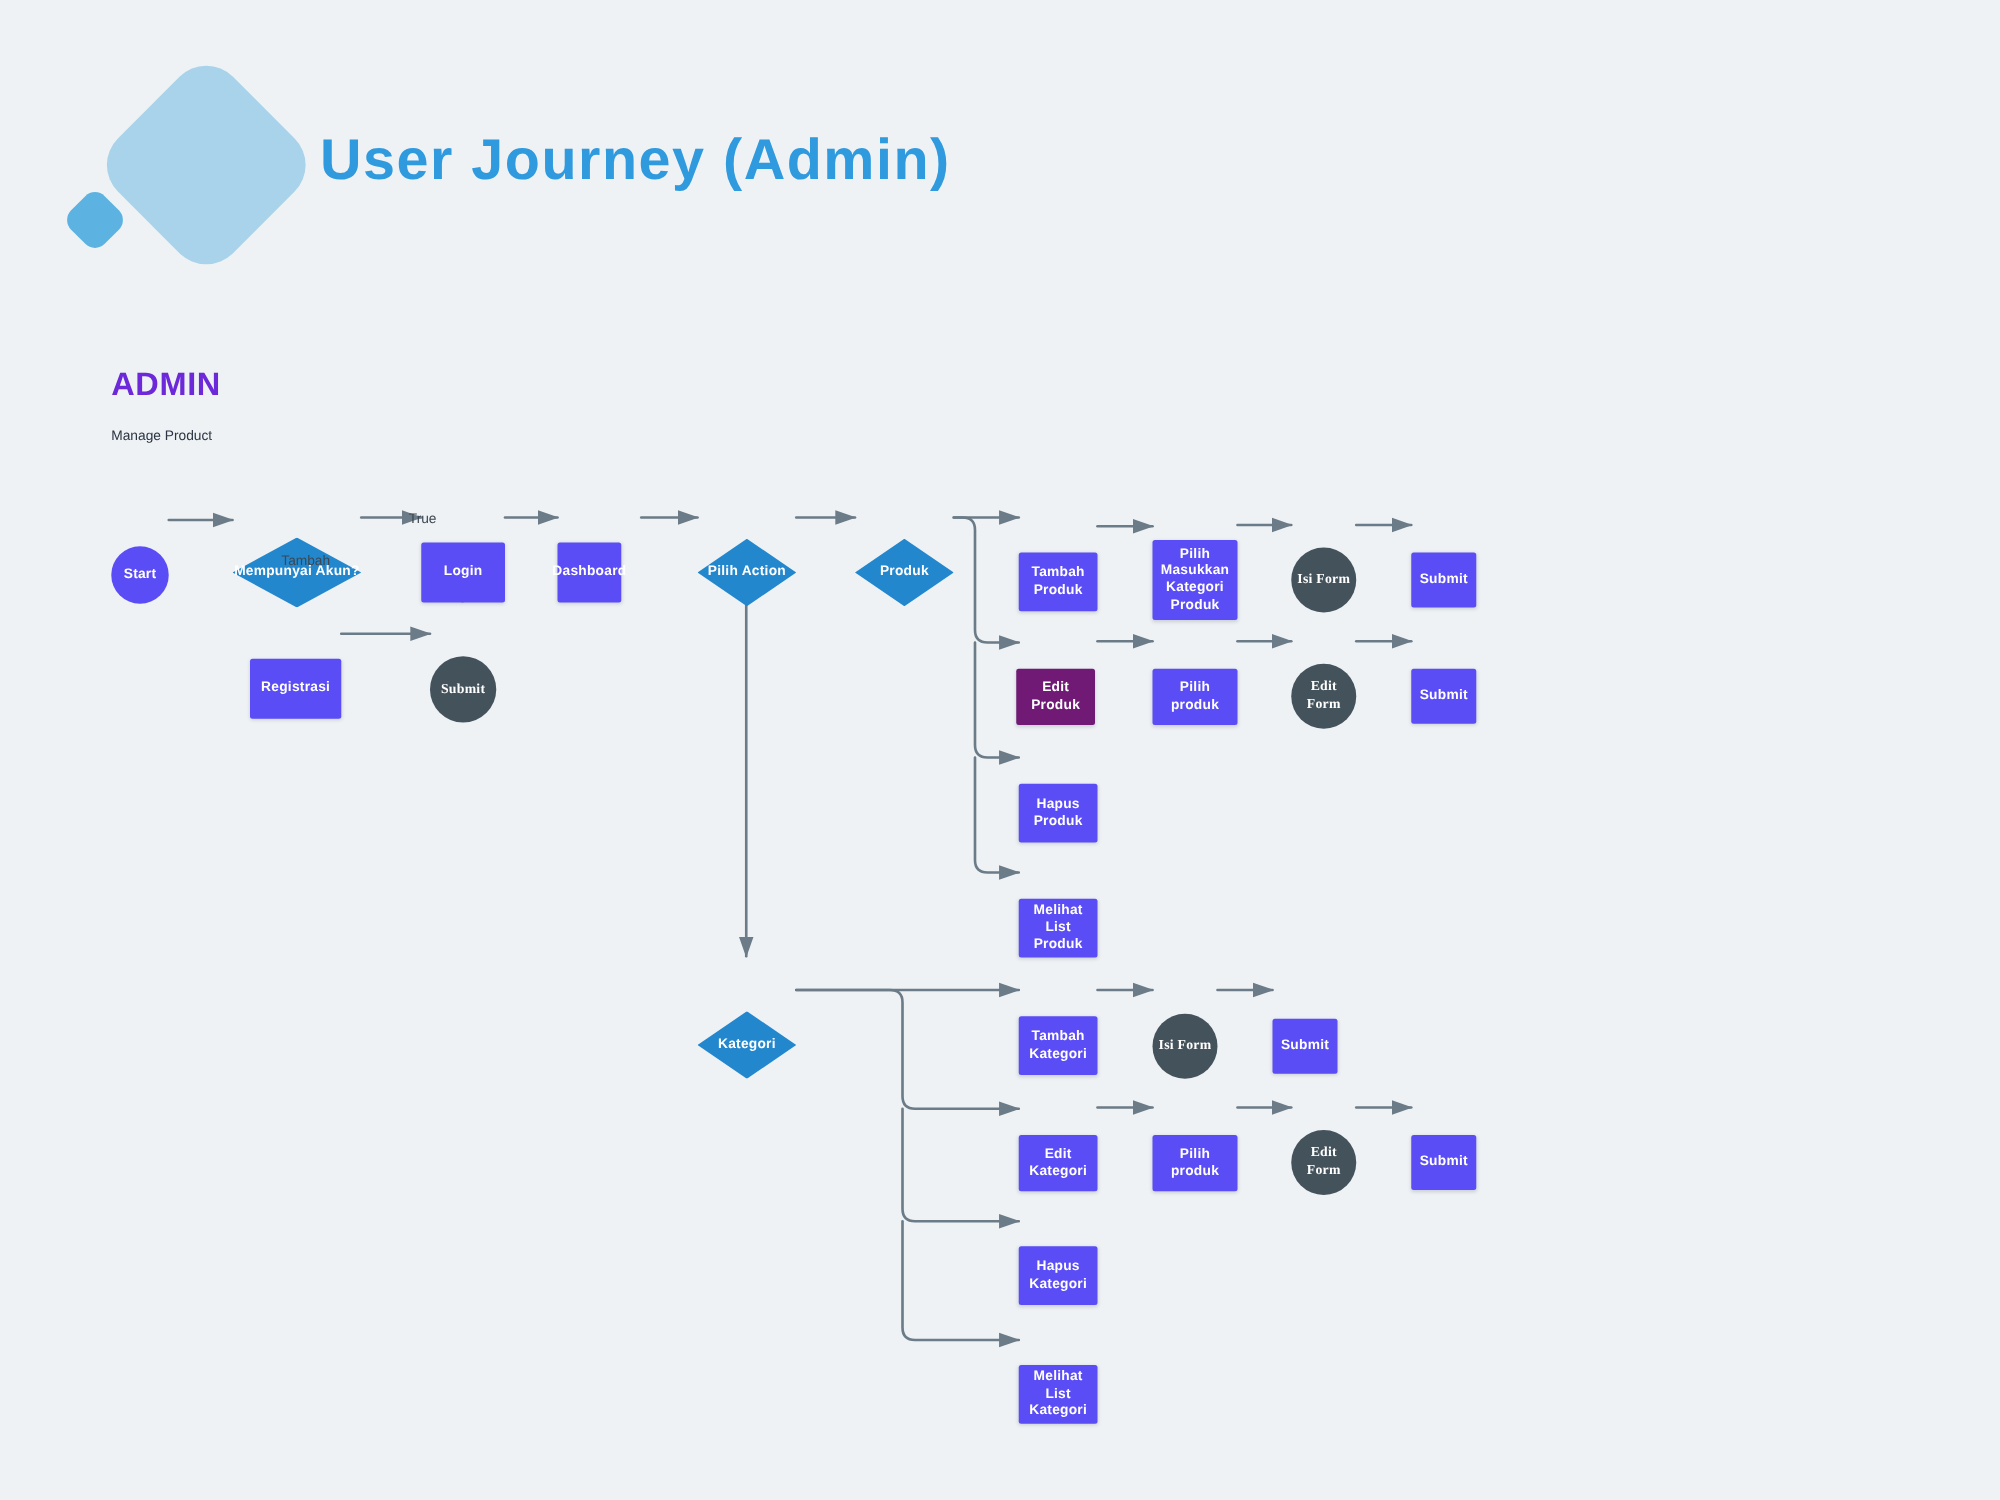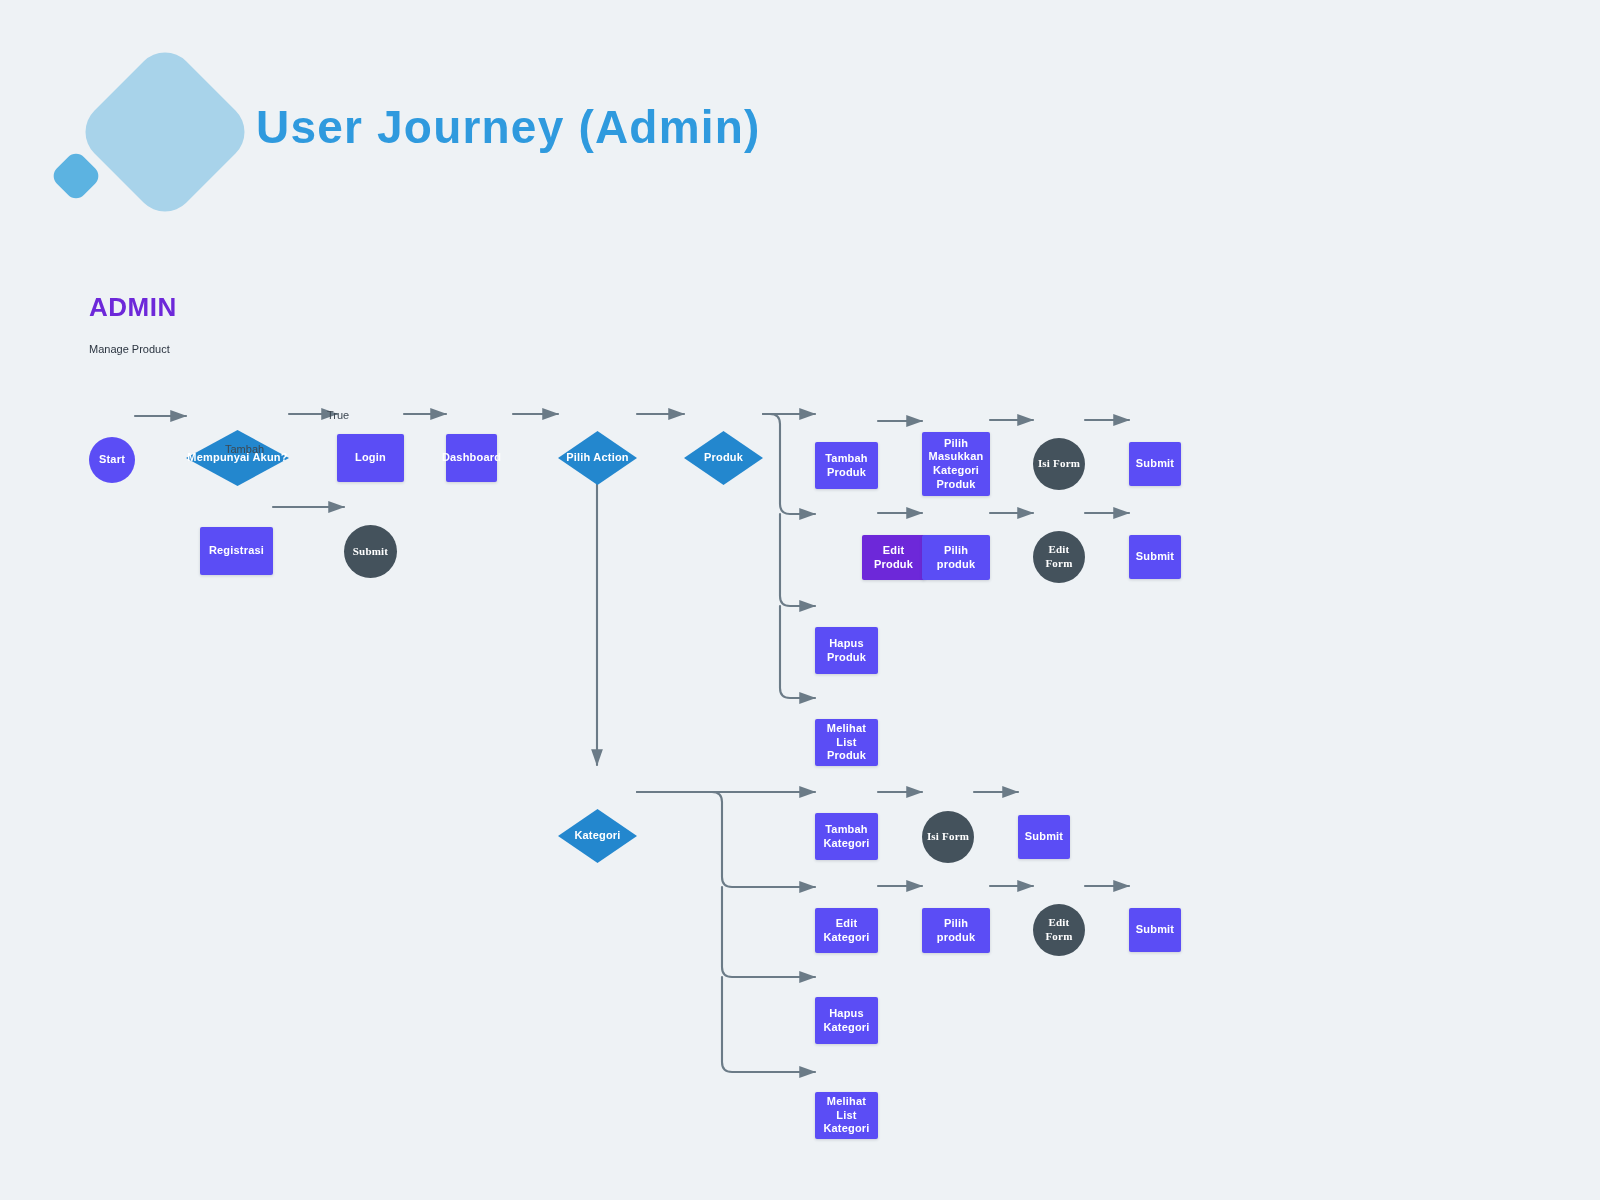--- a/index.html
+++ b/index.html
@@ -220,21 +220,21 @@
       </div>
       <div class="node rect" style="left: 922px; top: 388px; width: 68px; height: 64px; background: rgb(91, 77, 245);">
         <span>Pilih Masukkan Kategori Produk</span>
       </div>
       <div class="node circle dark" style="left: 1033px; top: 394px; width: 52px; height: 52px; background: rgb(68, 82, 92);">
         <span>Isi Form</span>
       </div>
       <div class="node rect" style="left: 1129px; top: 398px; width: 52px; height: 44px; background: rgb(91, 77, 245);">
         <span>Submit</span>
       </div>
-      <div class="node rect" style="left: 862px; top: 491px; width: 63px; height: 45px; background: #6d28d9;">
+      <div class="node rect" style="left: 813px; top: 491px; width: 63px; height: 45px; background: #701a75;">
         <span>Edit Produk</span>
       </div>
       <div class="node rect" style="left: 922px; top: 491px; width: 68px; height: 45px; background: rgb(91, 77, 245);">
         <span>Pilih produk</span>
       </div>
       <div class="node circle dark" style="left: 1033px; top: 487px; width: 52px; height: 52px; background: rgb(68, 82, 92);">
         <span>Edit Form</span>
       </div>
       <div class="node rect" style="left: 1129px; top: 491px; width: 52px; height: 44px; background: rgb(91, 77, 245);">
         <span>Submit</span>

